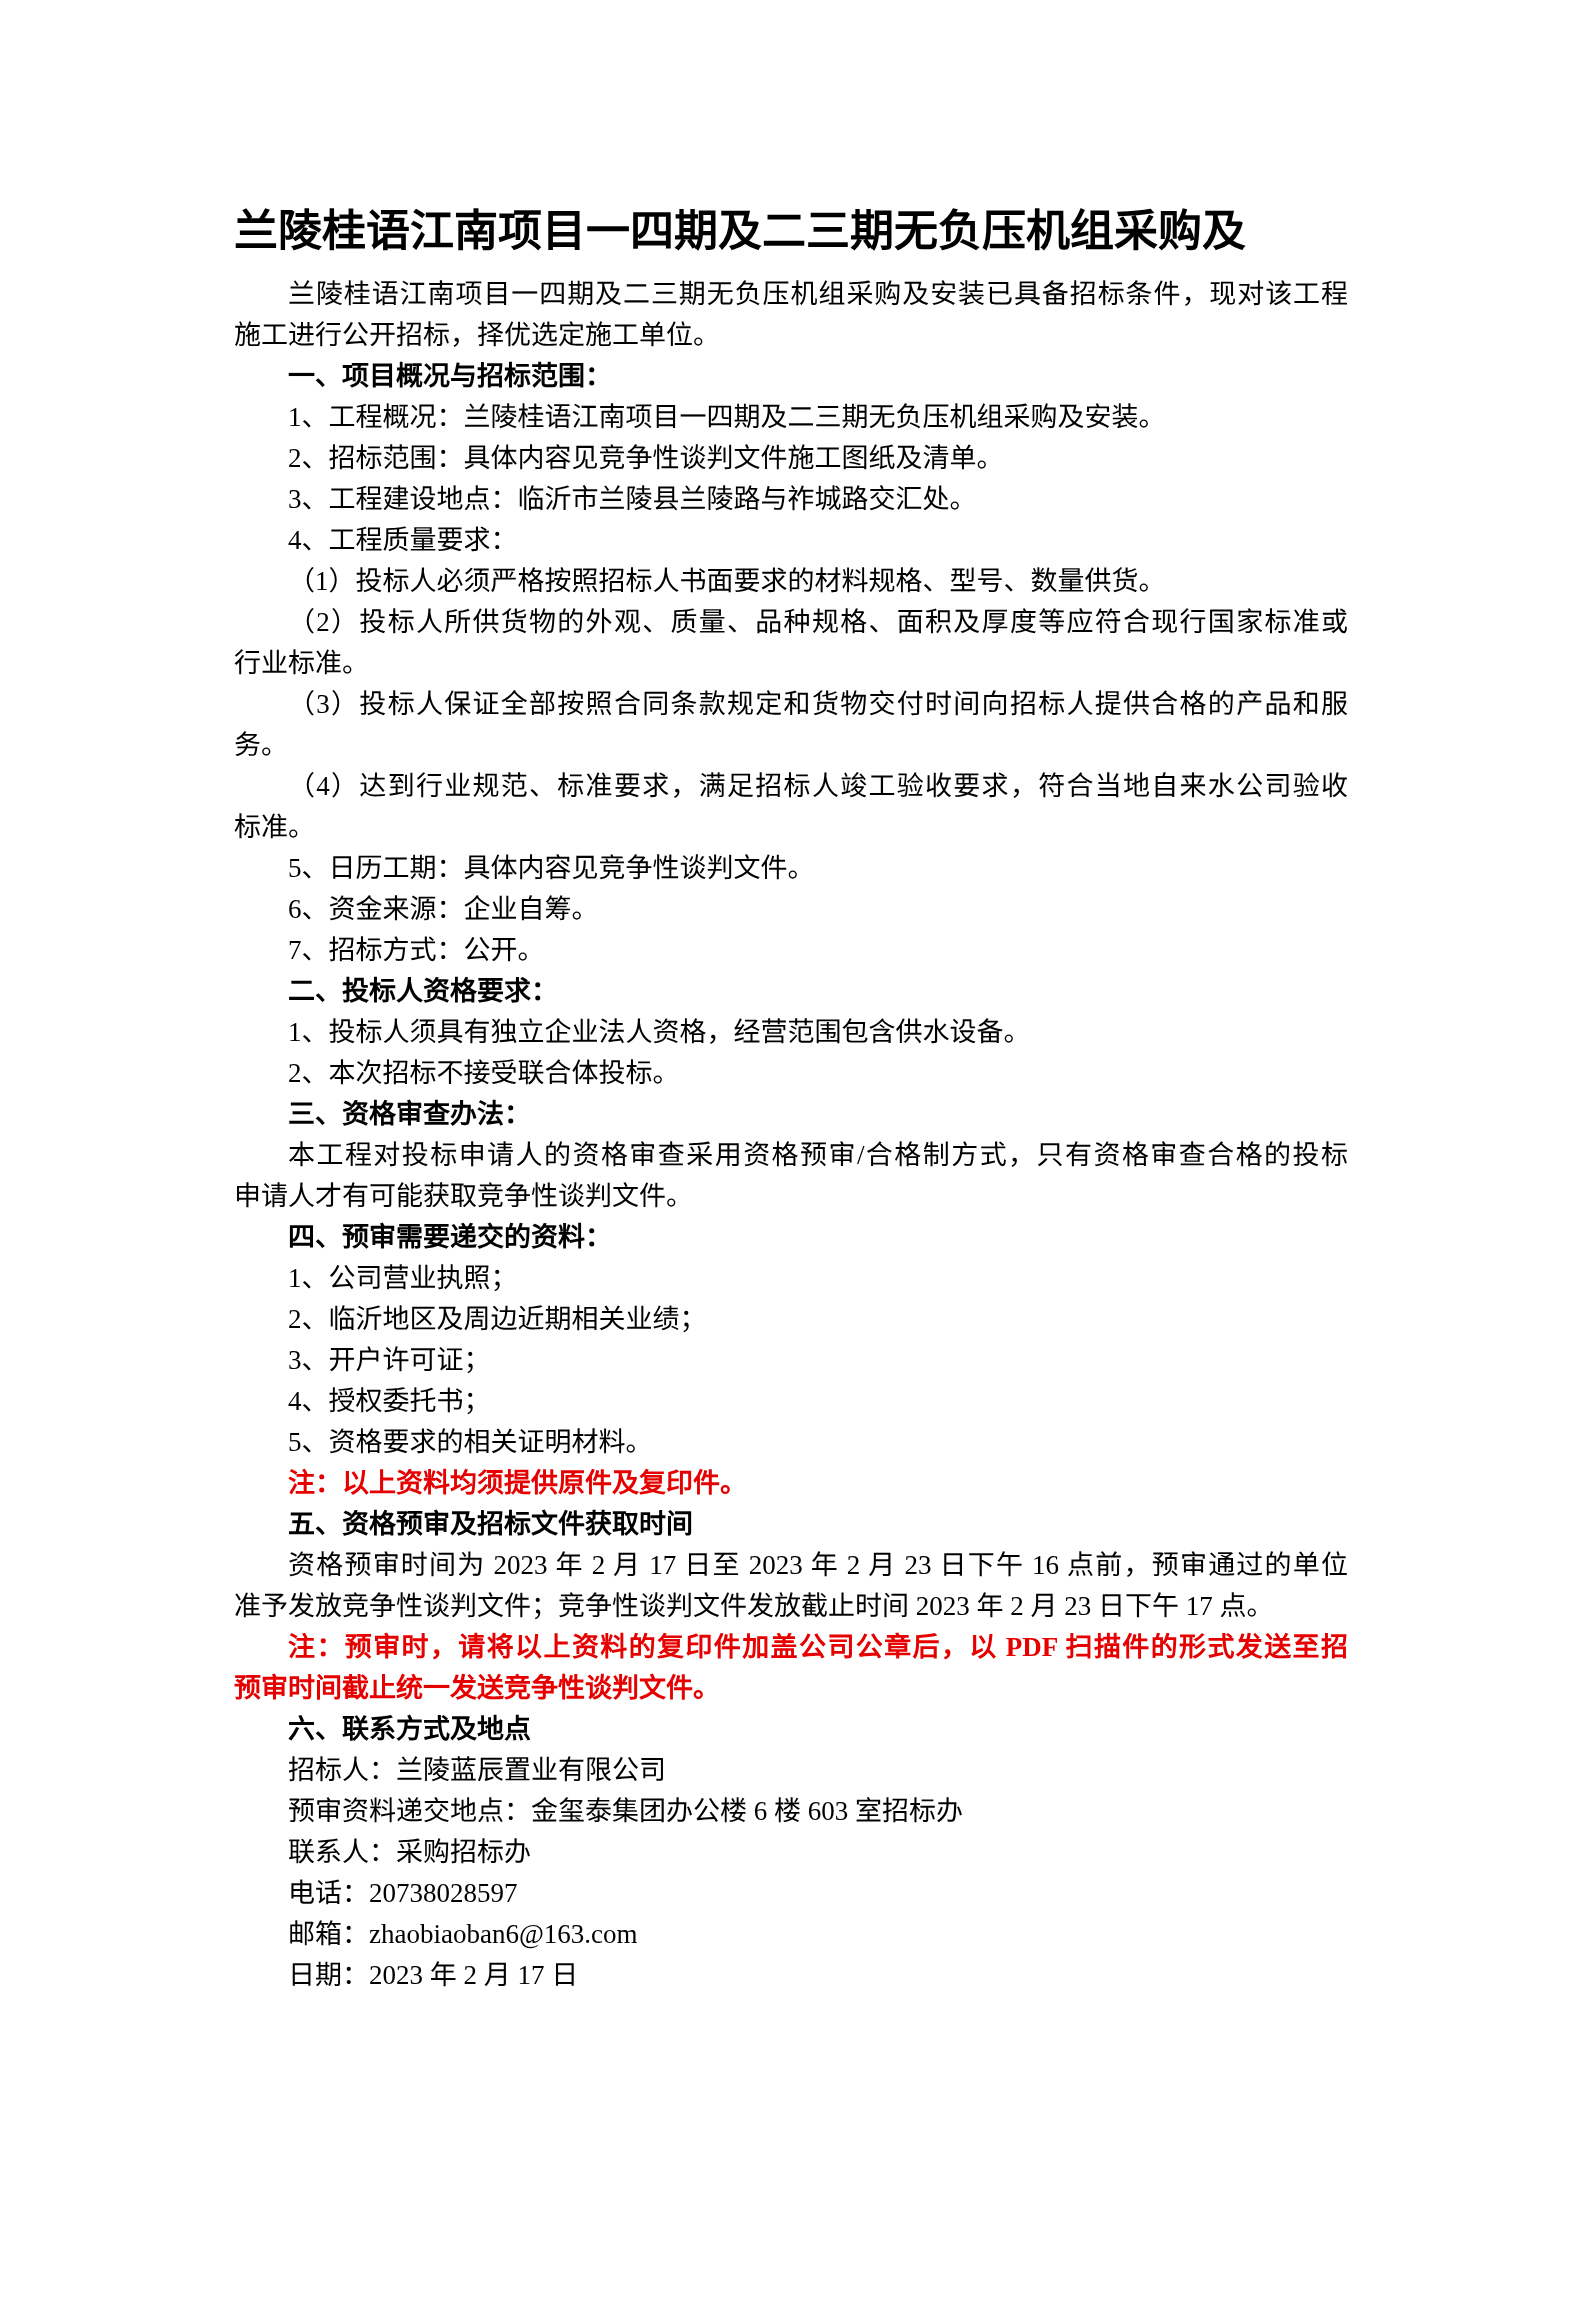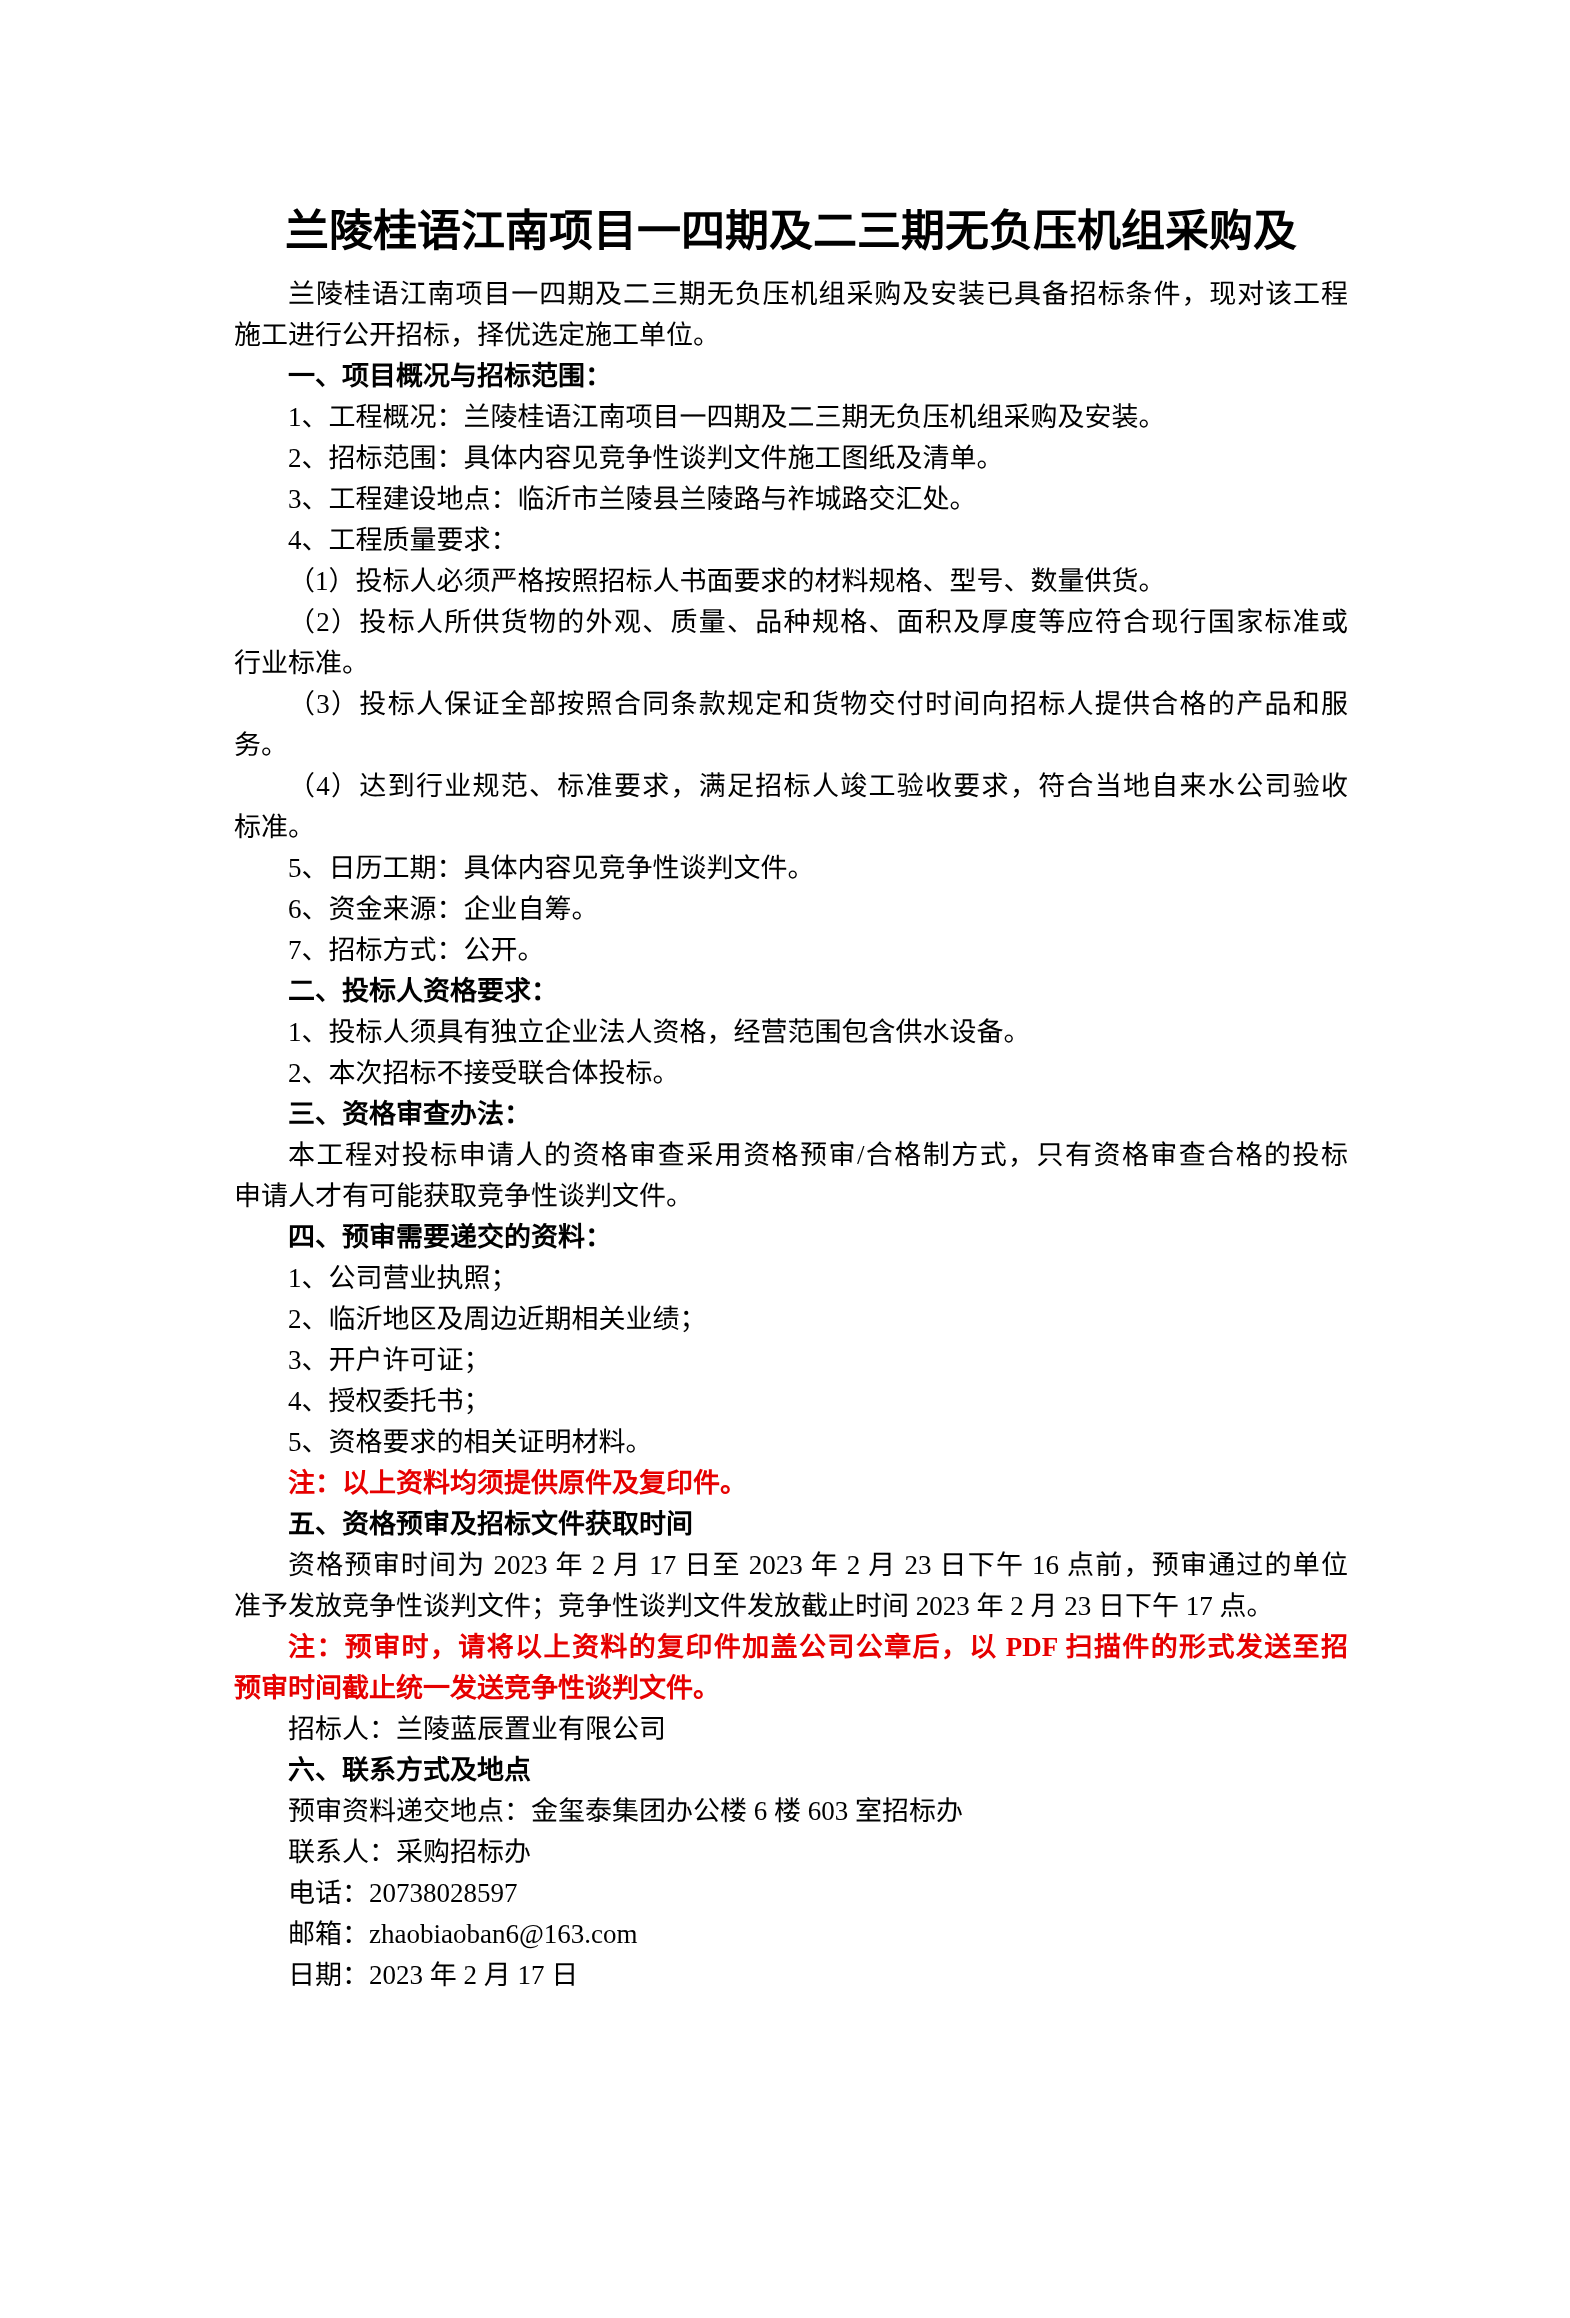--- a/index.html
+++ b/index.html
@@ -20,21 +20,21 @@
     position: absolute;
     left: 234px;
     top: 0;
     width: 1114px;
   }
   .title {
     margin: 190px 0 0 0;
     font-size: 44px;
     font-weight: bold;
     line-height: 84px;
-    text-align: center;
+    text-align: left;
     color: var(--ink, #000000);
   }
   .title-line { display: block; }
   .body-text {
     font-size: 27px;
     line-height: 41px;
   }
   .line {
     min-height: 41px;
     text-align: left;
@@ -88,22 +88,22 @@
         <div class="line normal indent">2、临沂地区及周边近期相关业绩；</div>
         <div class="line normal indent">3、开户许可证；</div>
         <div class="line normal indent">4、授权委托书；</div>
         <div class="line normal indent">5、资格要求的相关证明材料。</div>
         <div class="line red indent">注：以上资料均须提供原件及复印件。</div>
         <div class="line heading indent">五、资格预审及招标文件获取时间</div>
         <div class="line normal indent fill">资格预审时间为 2023 年 2 月 17 日至 2023 年 2 月 23 日下午 16 点前，预审通过的单位</div>
         <div class="line normal">准予发放竞争性谈判文件；竞争性谈判文件发放截止时间 2023 年 2 月 23 日下午 17 点。</div>
         <div class="line red indent fill">注：预审时，请将以上资料的复印件加盖公司公章后，以 PDF 扫描件的形式发送至招</div>
         <div class="line red">预审时间截止统一发送竞争性谈判文件。</div>
+        <div class="line heading indent">六、联系方式及地点</div>
         <div class="line normal indent">招标人：兰陵蓝辰置业有限公司</div>
-        <div class="line heading indent">六、联系方式及地点</div>
         <div class="line normal indent">预审资料递交地点：金玺泰集团办公楼 6 楼 603 室招标办</div>
         <div class="line normal indent">联系人：采购招标办</div>
         <div class="line normal indent">电话：20738028597</div>
         <div class="line normal indent">邮箱：zhaobiaoban6@163.com</div>
         <div class="line normal indent">日期：2023 年 2 月 17 日</div>
       </div>
   </div>
 </div>
 
 

